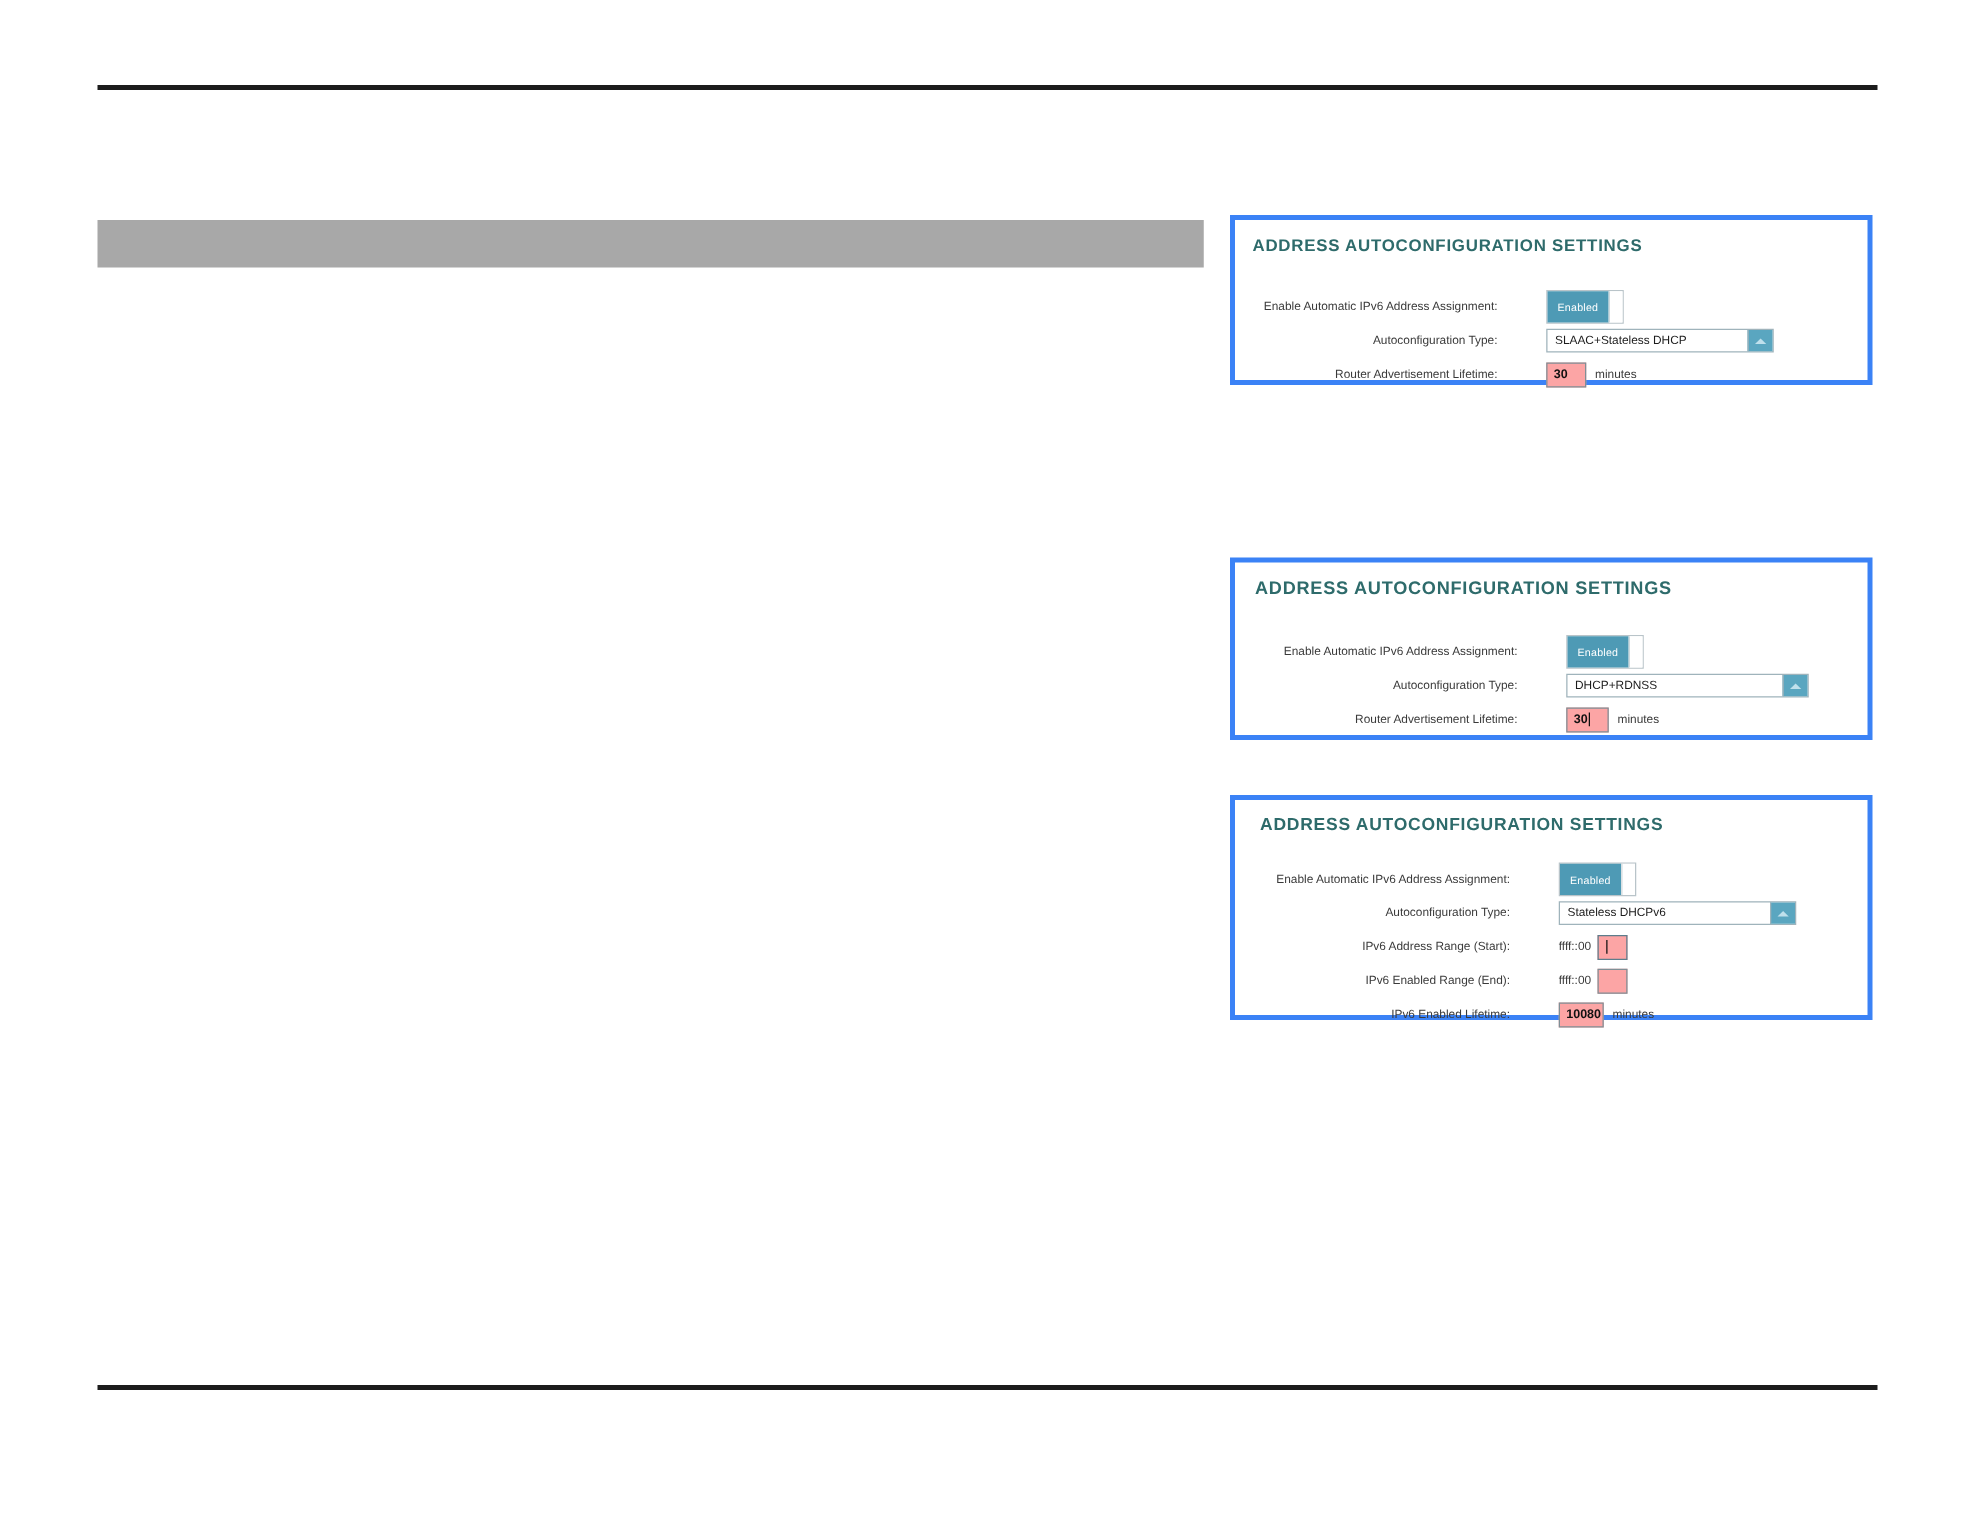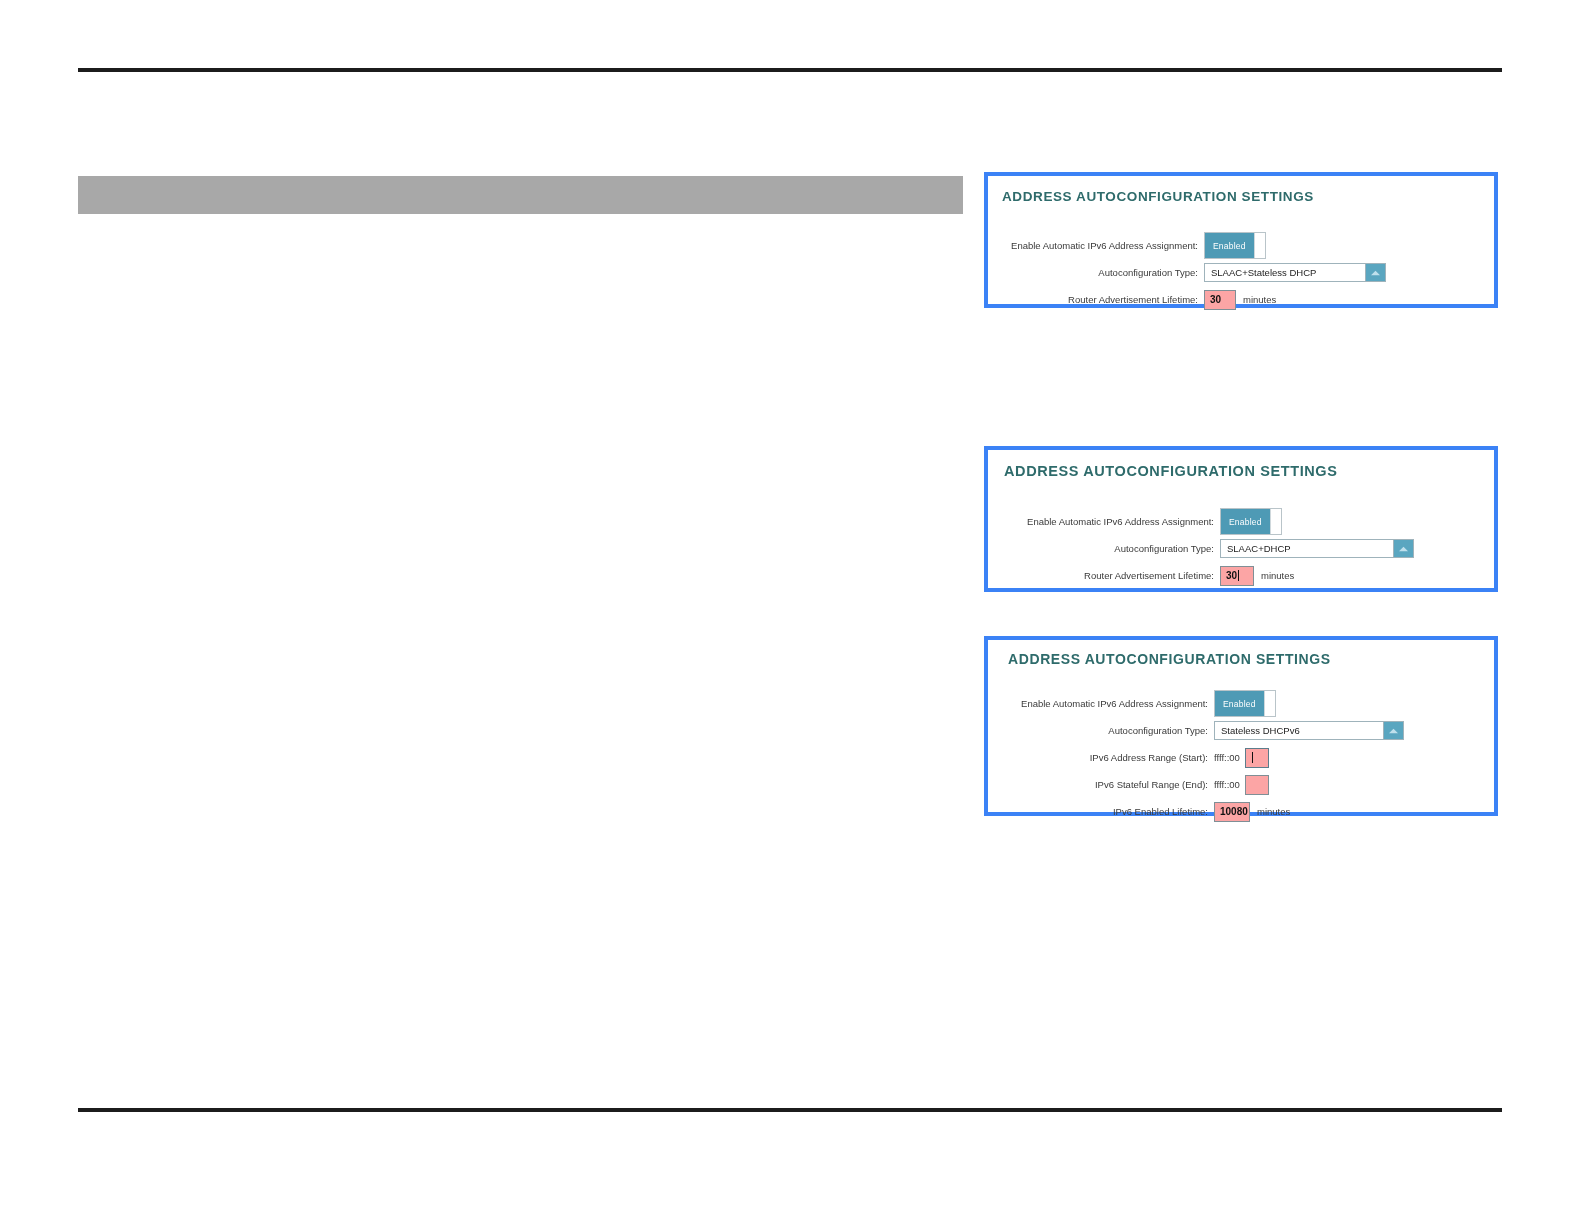--- a/index.html
+++ b/index.html
@@ -55,20 +55,21 @@
     position: absolute;
     left: 0;
     right: 0;
   }
   .form-row {
     display: flex;
     align-items: center;
     justify-content: flex-start;
     margin-bottom: 8px;
     height: 19px;
+    gap: 33px;
   }
   .form-label {
     text-align: right;
     color: #3a3a3a;
     font-size: 9.5px;
     white-space: nowrap;
     padding-right: 6px;
     box-sizing: border-box;
   }
   .form-control {
@@ -255,21 +256,21 @@
           <div class="toggle-on">Enabled</div>
           <div class="toggle-knob"></div>
         </div>
       </div>
     </div>
 
     <div class="form-row">
       <div class="form-label">Autoconfiguration Type:</div>
       <div class="form-control">
         <div class="dropdown" style="width:194px">
-          <div class="dropdown-value">SLAAC+DHCP</div>
+          <div class="dropdown-value">DHCP+RDNSS</div>
           <div class="dropdown-arrow">
             <svg width="11" height="8" viewBox="0 0 11 8" aria-hidden="true">
               <path d="M1 6.2 L5.5 1.8 L10 6.2 Z" fill="#bfe0ec"></path>
             </svg>
           </div>
         </div>
       </div>
     </div>
 
     <div class="form-row">
@@ -314,21 +315,21 @@
 
     <div class="form-row">
       <div class="form-label">IPv6 Address Range (Start):</div>
       <div class="form-control">
         <span class="prefix-text">ffff::00</span>
         <div class="text-input caret empty-caret" style="width:24px"></div>
       </div>
     </div>
 
     <div class="form-row">
-      <div class="form-label">IPv6 Stateful Range (End):</div>
+      <div class="form-label">IPv6 Enabled Range (End):</div>
       <div class="form-control">
         <span class="prefix-text">ffff::00</span>
         <div class="text-input" style="width:24px"></div>
       </div>
     </div>
 
     <div class="form-row">
       <div class="form-label">IPv6 Enabled Lifetime:</div>
       <div class="form-control">
         <div class="text-input" style="width:36px">10080</div>

